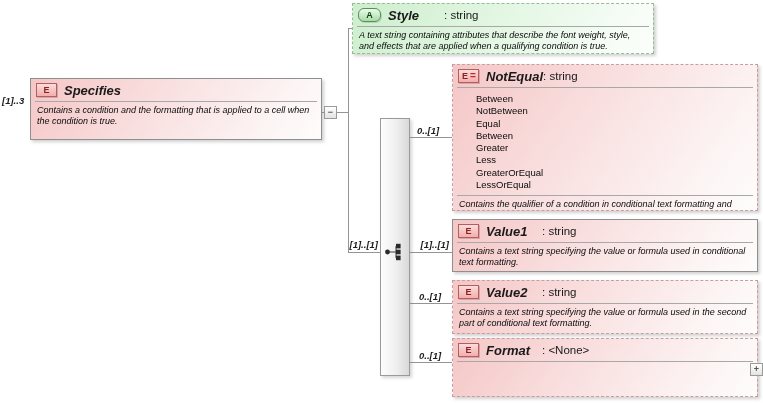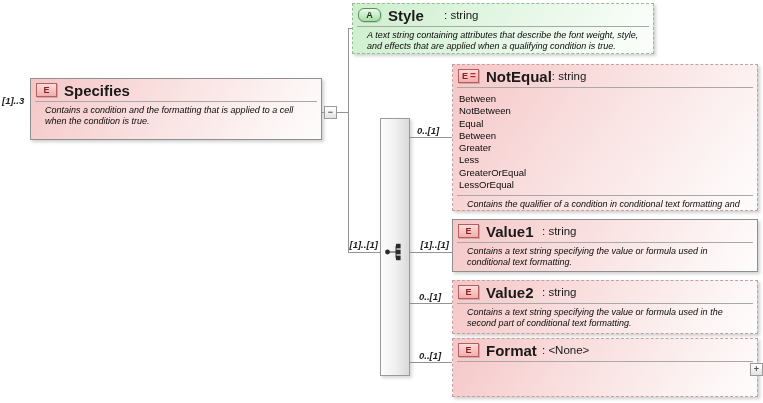--- a/index.html
+++ b/index.html
@@ -16,42 +16,42 @@
   }
   
   .box{position:absolute;box-sizing:border-box;overflow:hidden;
        box-shadow:2px 2px 3px rgba(120,120,120,0.35);}
   .pink {background:linear-gradient(125deg,#f5c6c6 0%,#f9dede 40%,#fdf6f6 85%,#fefcfc 100%);}
   .green{background:linear-gradient(125deg,#cdeecd 0%,#e2f6e2 45%,#f8fdf8 90%,#fcfefc 100%);}
   .solid-pink {border:1px solid #8f8f8f;}
   .dash-pink  {border:1px dashed #c79e9e;}
   .dash-green {border:1px dashed #95bd95;}
   .hdr{display:flex;align-items:center;height:20px;padding:1px 5px 0 5px;}
-  .name{font-size:15px;font-weight:bold;color:#1a1a1a;display:inline-block;
-        min-width:56px;margin-left:7px;white-space:pre;}
+  .name{font-size:13px;font-weight:bold;color:#1a1a1a;display:inline-block;
+        min-width:56px;margin-left:7px;white-space:pre;font-style:italic;}
   .typ{font-size:11.5px;font-weight:normal;color:#1a1a1a;white-space:pre;}
   .sep{height:1px;background:#a8a8a8;margin:1px 4px 0 4px;}
   .desc{font-size:9px;font-style:italic;color:#0a0a0a;line-height:11px;
-        padding:3px 6px 2px 14px;}
+        padding:3px 6px 2px 6px;}
   
   .eicon{display:inline-flex;align-items:center;justify-content:center;
          width:19px;height:12px;flex:0 0 auto;
          background:linear-gradient(#fbdcdc,#f2aeae);
          border:1px solid #b35f5f;box-shadow:1px 1px 0 #d7a5a5;
          font-size:9px;font-weight:bold;color:#8c1f1f;line-height:10px;}
   .eicon .eq{color:#d42222;margin-left:2px;font-size:10px;letter-spacing:-1px;}
   .aicon{display:inline-flex;align-items:center;justify-content:center;
          width:21px;height:12px;flex:0 0 auto;border-radius:6px;
          background:linear-gradient(#eafbea,#a9dba9);
          border:1px solid #589058;box-shadow:1px 1px 0 #b5d7b5;
          font-size:9px;font-weight:bold;color:#143c14;line-height:10px;}
   
   .enumblock{display:flex;padding:5px 5px 3px 6px;}
   .enumlabel{font-size:9.5px;font-style:italic;color:#0a0a0a;width:66px;flex:0 0 auto;}
-  .enumvals{font-size:9.5px;color:#0a0a0a;}
+  .enumvals{font-size:9.5px;color:#0a0a0a;margin-left:17px;}
   .enumvals div{line-height:12.3px;}
   
   .pmbox{position:absolute;box-sizing:border-box;width:13px;height:13px;
          border:1px solid #9a9a9a;background:linear-gradient(#ffffff,#e3e3e3);
          font-size:9px;line-height:10px;color:#555;text-align:center;
          font-weight:bold;}
   
   #seqbar{position:absolute;left:380px;top:118px;width:30px;height:258px;
           box-sizing:border-box;border:1px solid #9a9a9a;
           background:linear-gradient(to right,#fdfdfd 0%,#efefef 55%,#d9d9d9 100%);

